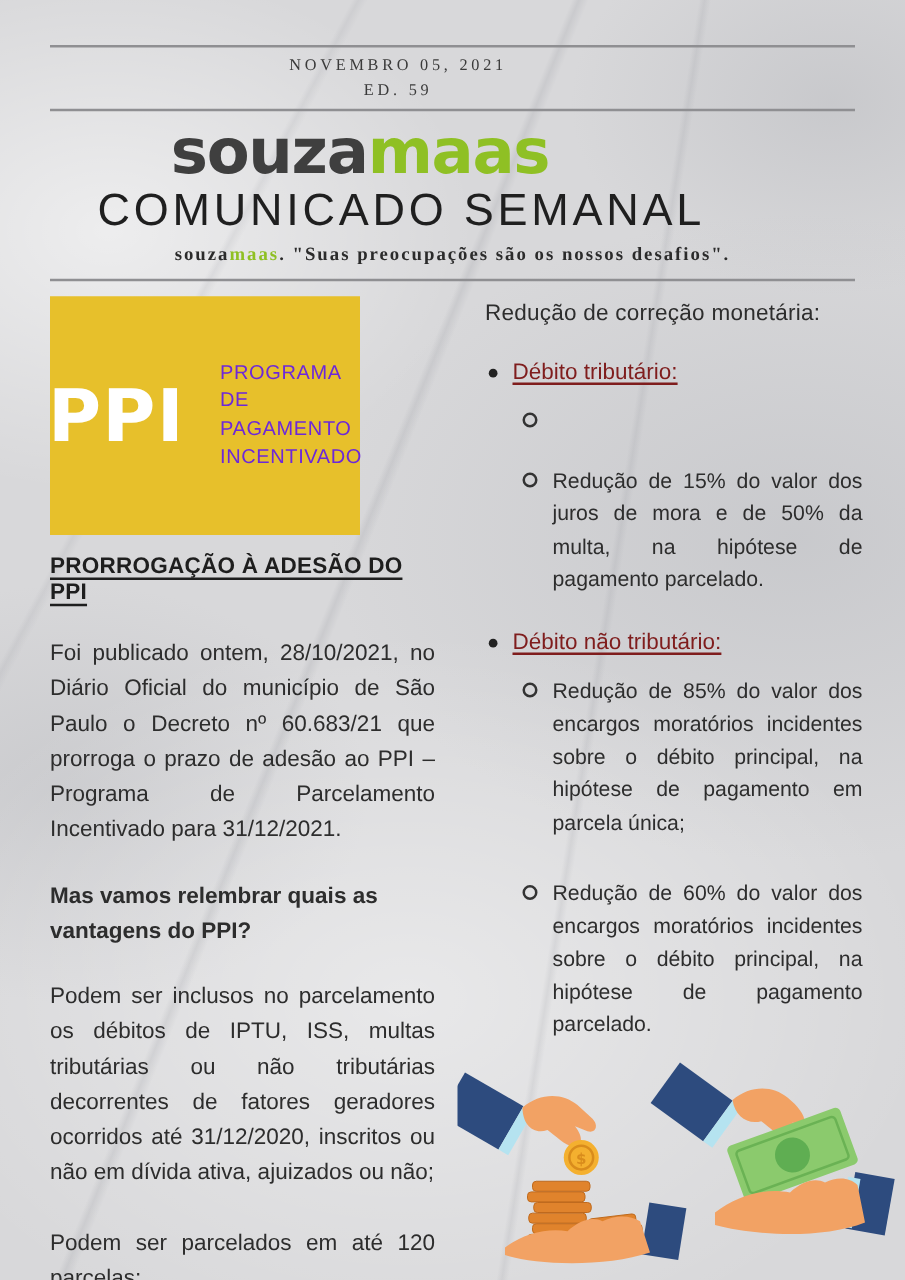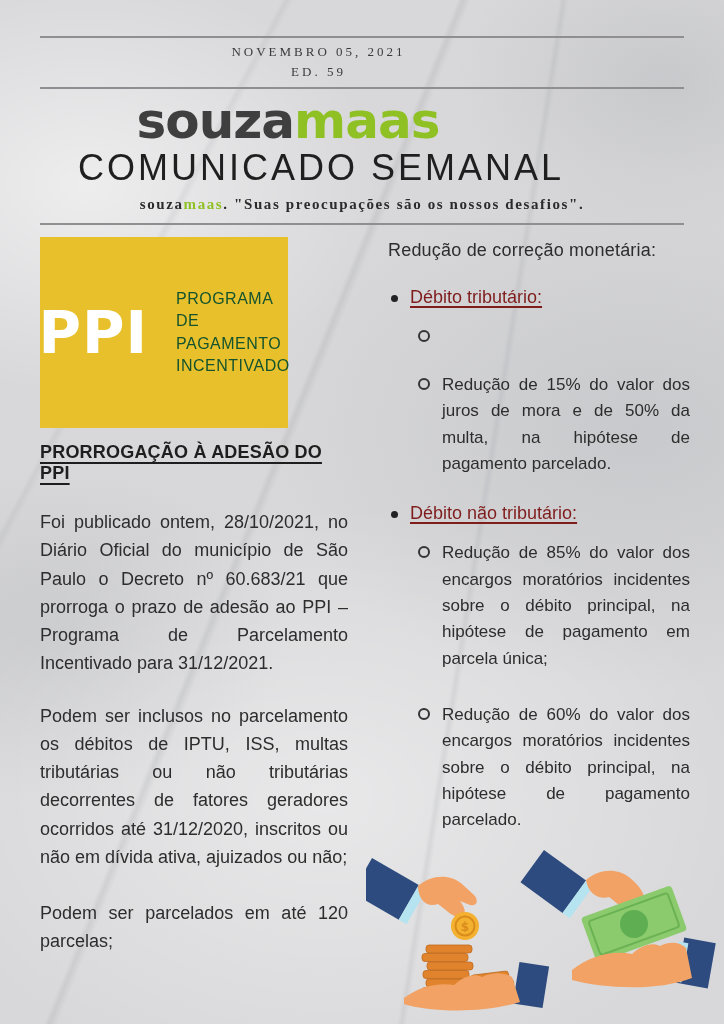--- a/index.html
+++ b/index.html
@@ -49,21 +49,21 @@
   .tagline .p2{color:#8fc024;}
 
   .col-left{position:absolute;left:40px;top:237px;width:308px;}
   .col-right{position:absolute;left:388px;top:240px;width:302px;}
 
   .ppi-card{width:248px;height:191px;background:#e7c02b;
     display:flex;align-items:center;justify-content:center;gap:14px;}
   .ppi-acronym{color:#fff;font-weight:bold;font-size:58px;letter-spacing:1px;
     font-family:"DejaVu Sans", sans-serif;line-height:1;}
   .ppi-divider{width:3px;height:96px;background:#fff;}
-  .ppi-label{color:#14532d;font-size:16px;line-height:1.4;letter-spacing:.5px;font-weight:400;}
+  .ppi-label{color:#6d28d9;font-size:16px;line-height:1.4;letter-spacing:.5px;font-weight:400;}
   .ppi-label span{display:block;}
 
   .left-heading{margin-top:14px;font-size:18px;font-weight:bold;color:#1e1e1e;
     text-decoration:underline;text-underline-offset:4px;text-decoration-thickness:2px;
     letter-spacing:.2px;}
   .body-par{margin-top:24px;font-size:18px;line-height:1.57;text-align:justify;color:#2d2d2d;}
   .body-par.q{font-weight:bold;text-align:left;}
   .body-par.last{margin-top:28px;}
 
   .right-heading{font-size:18px;color:#2d2d2d;letter-spacing:.2px;}
@@ -115,20 +115,21 @@
         <span>PROGRAMA DE</span>
         <span>PAGAMENTO</span>
         <span>INCENTIVADO</span>
       </div>
     </div>
 
     <div class="left-heading">PRORROGAÇÃO À ADESÃO DO PPI</div>
 
     <div class="body-par">Foi publicado ontem, 28/10/2021, no Diário Oficial do município de São Paulo o Decreto nº 60.683/21 que prorroga o prazo de adesão ao PPI – Programa de Parcelamento Incentivado para 31/12/2021.</div>
 
+    <div class="body-par q">Mas vamos relembrar quais as vantagens do PPI?</div>
 
     <div class="body-par">Podem ser inclusos no parcelamento os débitos de IPTU, ISS, multas tributárias ou não tributárias decorrentes de fatores geradores ocorridos até 31/12/2020, inscritos ou não em dívida ativa, ajuizados ou não;</div>
 
     <div class="body-par last">Podem ser parcelados em até 120 parcelas;</div>
   </div>
 
   <div class="col-right">
 
     <div class="right-heading">Redução de correção monetária:</div>
 

